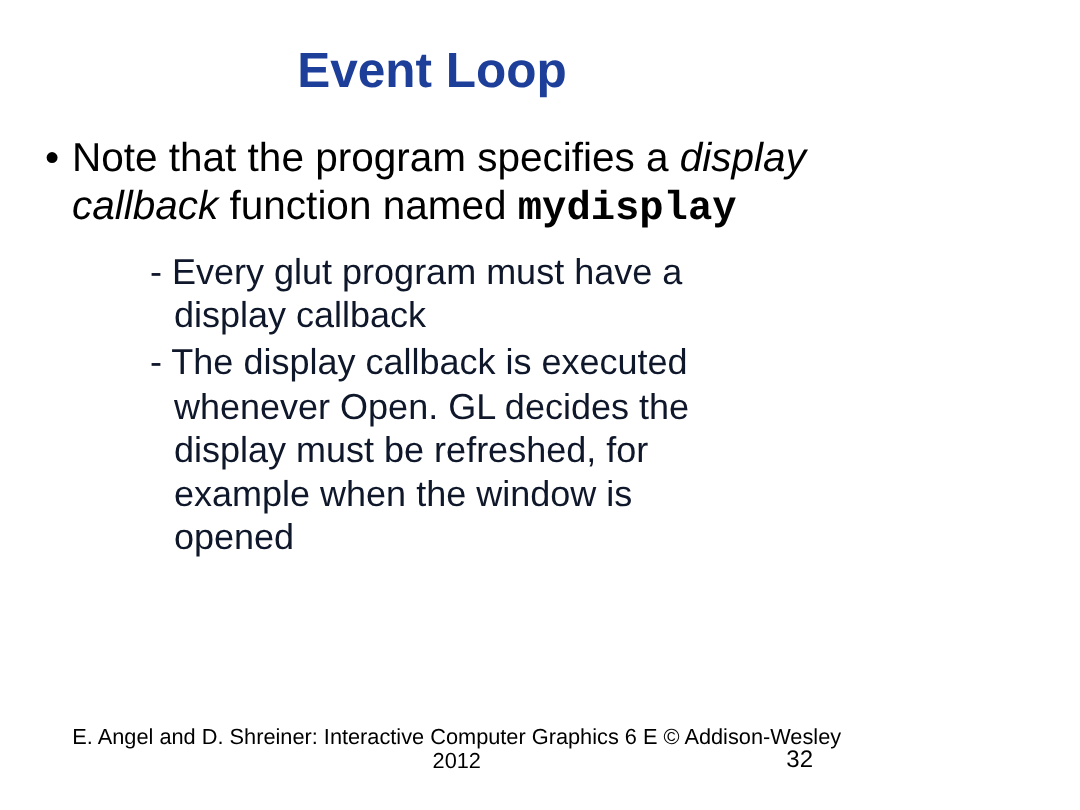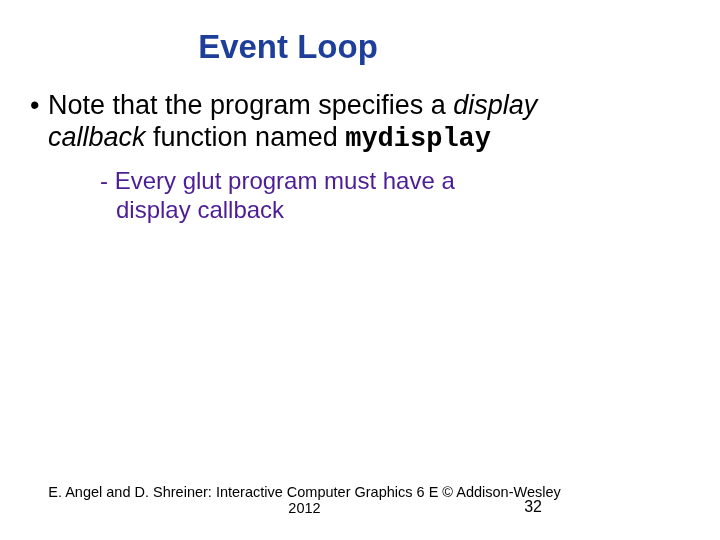--- a/index.html
+++ b/index.html
@@ -43,21 +43,21 @@
     font-style: italic;
   }
   .mono {
     font-family: "Courier New", Courier, monospace;
   }
   .bold {
     font-weight: bold;
   }
   .sublist {
     font-size: 24px;
-    color: #4c1d95;
+    color: #0f172a;
     padding-left: 100px;
     padding-right: 76px;
     padding-top: 10px;
     line-height: 1.22;
   }
   .subitem {
     text-indent: -16px;
     padding-left: 16px;
     margin-bottom: 2px;
   }
@@ -88,20 +88,21 @@
 <div class="slide">
 
   <div class="title">Event Loop</div>
 
   <div class="bullet-main">
     <span class="dot">•</span><span>Note that the program specifies a </span><span class="italic">display callback</span><span> function named </span><span class="mono bold">mydisplay</span>
   </div>
 
   <div class="sublist">
     <div class="subitem">- <span>Every glut program must have a display callback</span></div>
+    <div class="subitem">- <span>The display callback is executed whenever Open. GL decides the display must be refreshed, for example when the window is opened</span></div>
   </div>
 
   <div class="footer">
     <div class="footer-text">E. Angel and D. Shreiner: Interactive Computer Graphics 6 E © Addison-Wesley 2012</div>
     <div class="page-num">32</div>
   </div>
 
 </div>
 
 </body></html>

